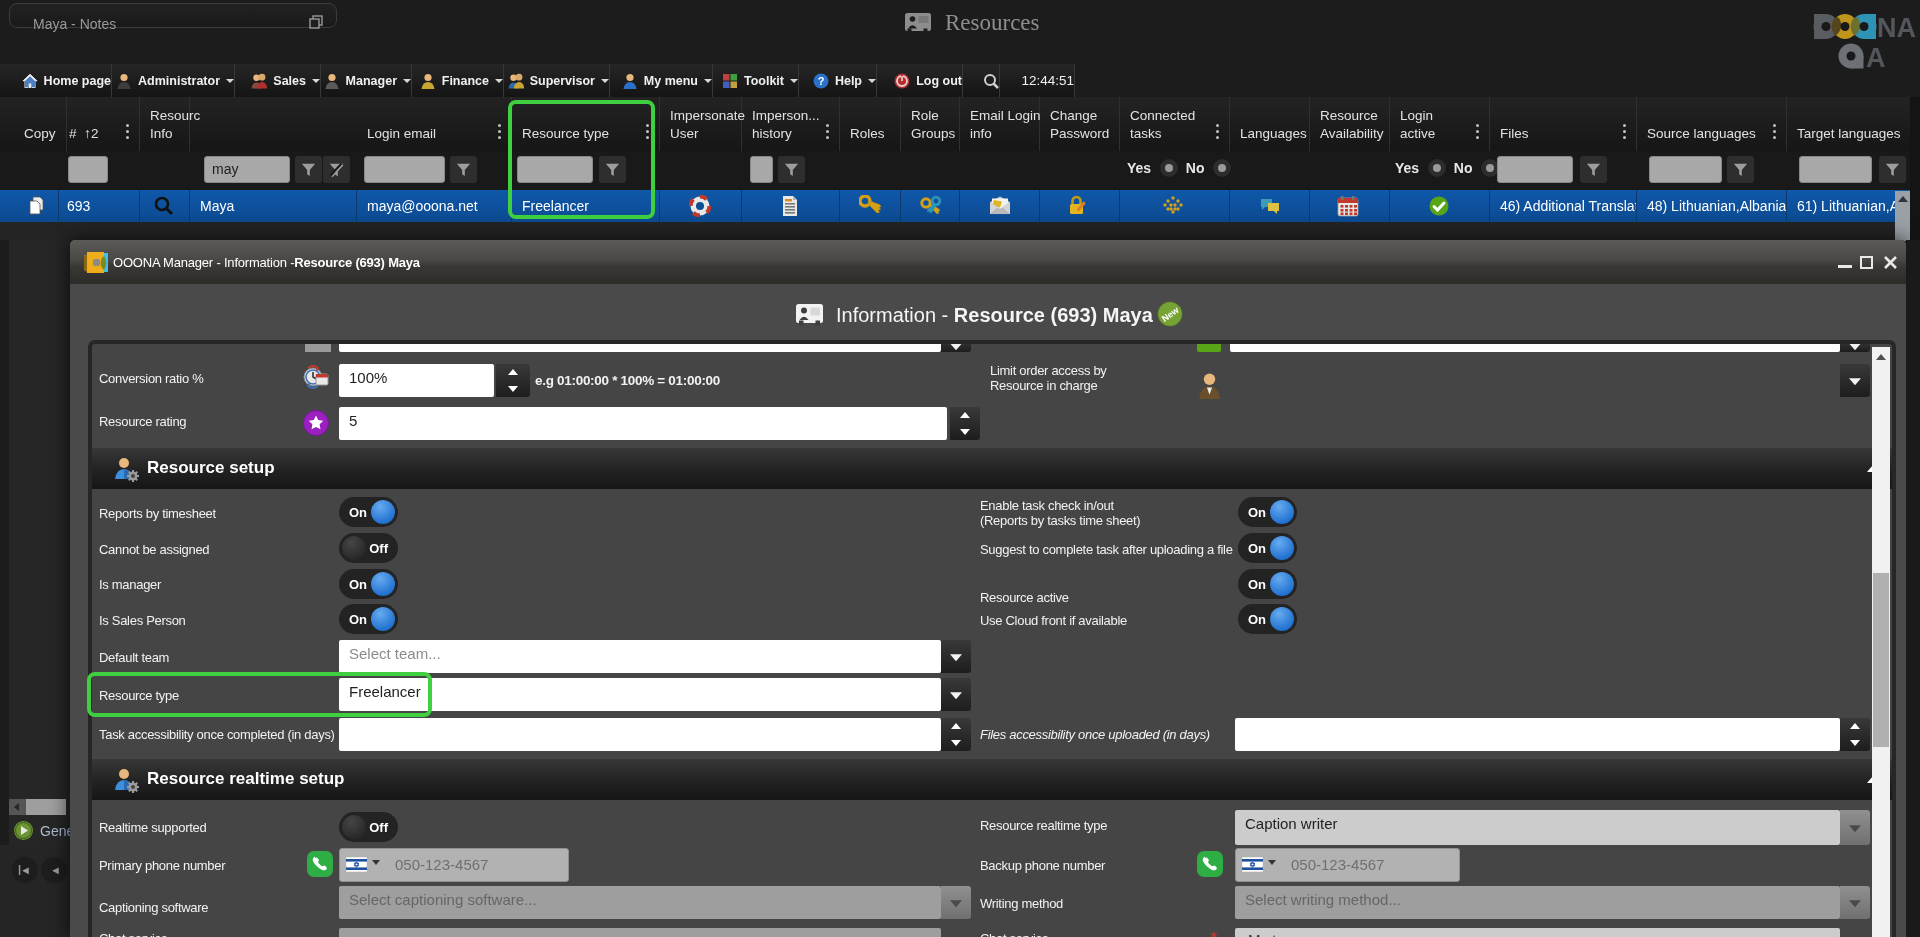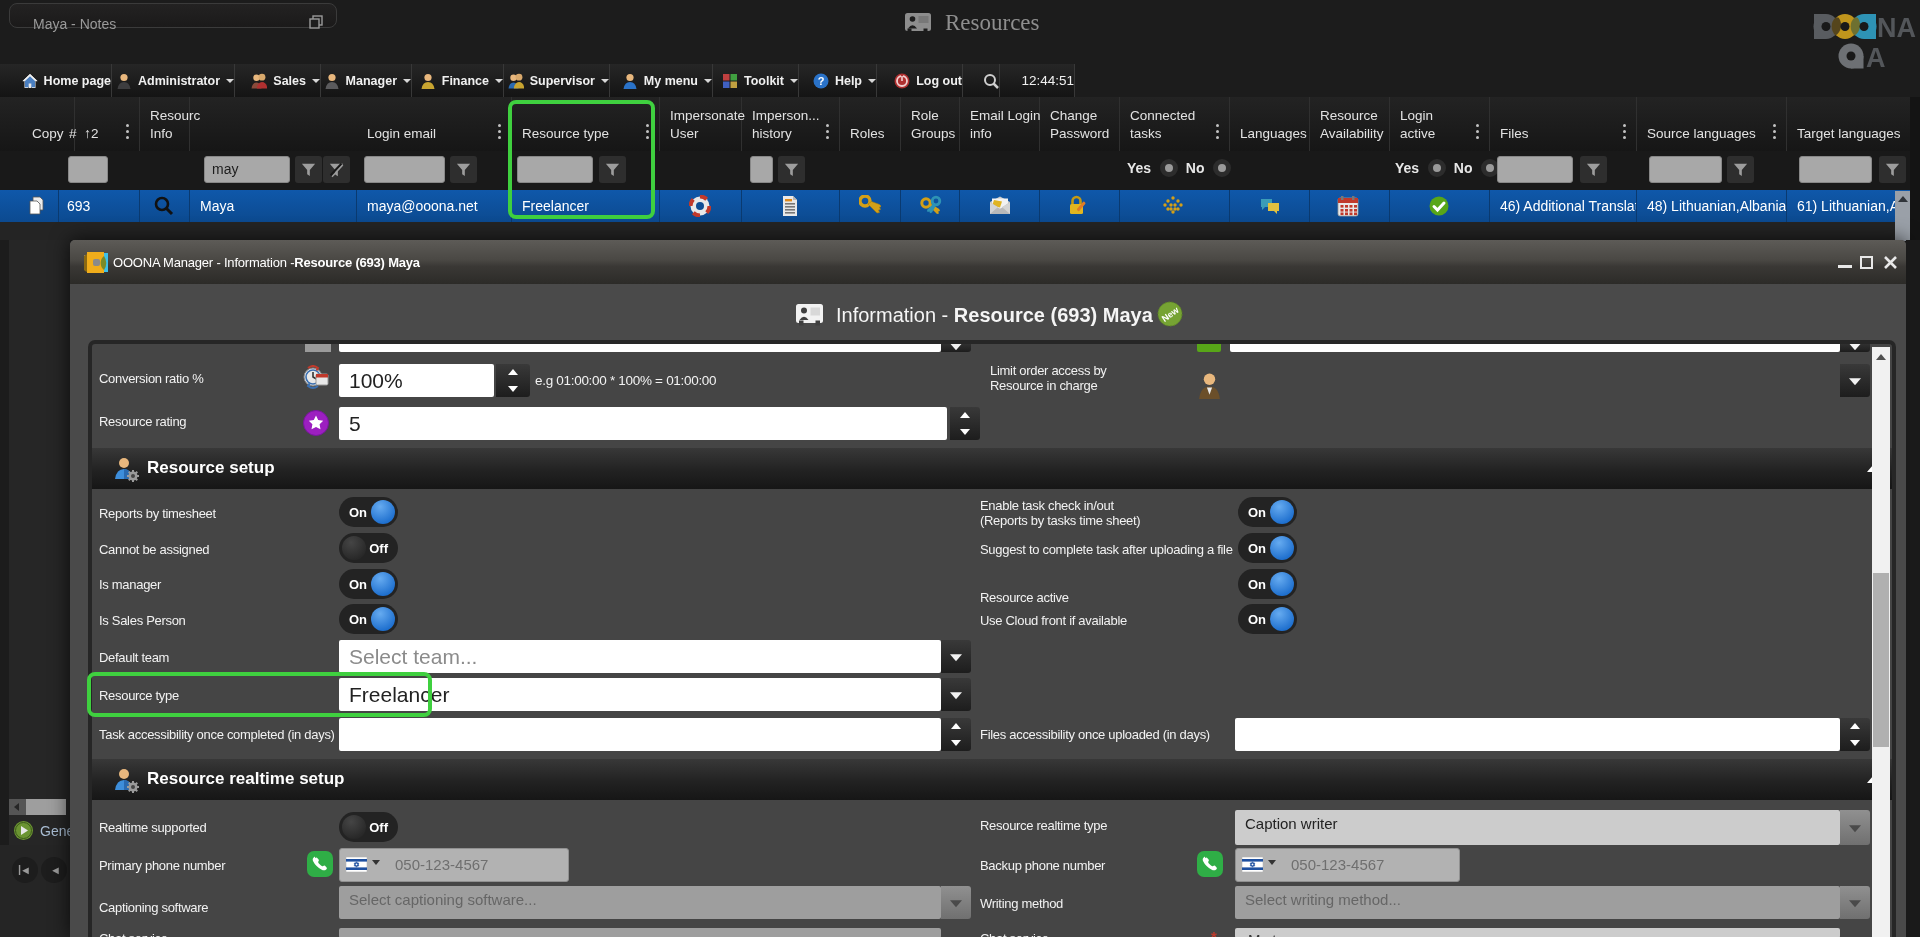--- a/index.html
+++ b/index.html
@@ -22,21 +22,21 @@
   font-size:14px; overflow:hidden; }
 .bc .t { position:absolute; left:10px; top:8px; white-space:nowrap; }
 .mi { height:33px; display:flex; align-items:center; justify-content:flex-end;
   border-right:1px solid #383838; color:#f0f0f0; font-size:12.5px; font-weight:bold; white-space:nowrap; }
 .mi svg { margin-right:6px; }
 .car { display:inline-block; margin-left:6px; width:0; height:0;
   border-left:4.5px solid transparent; border-right:4.5px solid transparent; border-top:4.5px solid #d8d8d8; }
 .greenbox { position:absolute; border:4px solid #3fd03f; border-radius:8px; }
 .lbl { position:absolute; color:#f2f2f2; font-size:13px; letter-spacing:-0.3px;
   line-height:15px; white-space:pre; }
-.win { position:absolute; background:#fff; border-radius:2px; font-size:21px;
+.win { position:absolute; background:#fff; border-radius:2px; font-size:15px;
   color:#222; padding:5px 10px; overflow:hidden; white-space:nowrap; }
 .ph { color:#8b8b8b; }
 .darkbtn { position:absolute; background:linear-gradient(#393939,#1d1d1d); border-radius:0 3px 3px 0; }
 .darkbtn:after { content:""; position:absolute; left:50%; top:50%; transform:translate(-50%,-38%);
   border-left:6px solid transparent; border-right:6px solid transparent; border-top:7px solid #f2f2f2; }
 .spin { position:absolute; width:30px; background:linear-gradient(#393939,#1d1d1d); border-radius:0 3px 3px 0; }
 .spin .u,.spin .d { position:absolute; left:50%; transform:translateX(-50%); width:0; height:0;
   border-left:5px solid transparent; border-right:5px solid transparent; }
 .spin .u { top:16%; border-bottom:6px solid #fff; }
 .spin .d { bottom:16%; border-top:6px solid #fff; }
@@ -151,21 +151,21 @@
         </svg>Log out</div>
       <div class="mi" style="width:37px">
         <svg width="16" height="16" viewBox="0 0 16 16" style="margin:0">
           <circle cx="7" cy="7" r="5" fill="none" stroke="#cfcfcf" stroke-width="2"></circle>
           <line x1="10.5" y1="10.5" x2="15" y2="15" stroke="#cfcfcf" stroke-width="2.5"></line>
         </svg>
       </div>
       <div class="mi" style="width:75px;font-weight:normal;font-size:13.5px">12:44:51</div>
     </div>
 <div class="abs" style="left:0;top:97px;width:1920px;height:54px;background:linear-gradient(#232323,#161616)">
-<div class="th" style="left:16px;width:59px">
+<div class="th" style="left:8px;width:59px">
         <div class="lab" style="left:16px">Copy</div>
       </div>
 <div class="th" style="left:59px;width:81px">
         <div class="lab" style="left:10px">#&nbsp;&nbsp;<span style="font-size:14px">↑</span>2</div>
         <div class="vdots" style="right:10px">
           <i></i>
           <i></i>
           <i></i>
         </div>
       </div>
@@ -515,21 +515,21 @@
           <rect x="13" y="9" width="12" height="11" rx="1.5" fill="#e8e8e8" stroke="#999"></rect>
           <rect x="13" y="9" width="12" height="3.5" fill="#c0392b"></rect>
           <path d="M5 3 q5 -4 10 0 l-1.5 2.5" fill="none" stroke="#c0392b" stroke-width="2"></path>
           <path d="M15 21 q-5 4 -10 0 l1.5 -2.5" fill="none" stroke="#3a6fb0" stroke-width="2"></path>
         </svg>
 <div class="win" style="left:247px;top:20px;width:155px;height:33px">100%</div>
 <div class="spin" style="left:404px;top:20px;width:34px;height:33px">
           <span class="u"></span>
           <span class="d"></span>
         </div>
-<div class="lbl" style="left:443px;top:29px;font-size:13.5px;font-weight:normal">e.g 01:00:00 * 100% = 01:00:00</div>
+<div class="lbl" style="left:443px;top:29px;font-size:13.5px;font-weight:bold">e.g 01:00:00 * 100% = 01:00:00</div>
 <div class="lbl" style="left:898px;top:19px;">Limit order access by
 Resource in charge</div>
 <svg class="abs" style="left:1105px;top:28px;" width="25" height="27" viewBox="0 0 24 26">
           <circle cx="12" cy="7" r="5.5" fill="#e8b77d"></circle>
           <path d="M2 26 q1.5 -12 10 -12 q8.5 0 10 12 z" fill="#6b4f2a"></path>
           <path d="M9.5 15 h5 l-2.5 7 z" fill="#e8e8e8"></path>
         </svg>
 <div class="darkbtn" style="left:1748px;top:20px;width:30px;height:33px"></div>
 <div class="lbl" style="left:7px;top:70px;">Resource rating</div>
 <svg class="abs" style="left:211px;top:66px;" width="26" height="26" viewBox="0 0 26 26">
@@ -604,21 +604,21 @@
 <div class="darkbtn" style="left:849px;top:296px;width:30px;height:33px"></div>
 <div class="lbl" style="left:7px;top:344px;">Resource type</div>
 <div class="win" style="left:247px;top:334px;width:602px;height:33px">Freelancer</div>
 <div class="darkbtn" style="left:849px;top:334px;width:30px;height:33px"></div>
 <div class="lbl" style="left:7px;top:383px;">Task accessibility once completed (in days)</div>
 <div class="win" style="left:247px;top:374px;width:602px;height:33px"></div>
 <div class="spin" style="left:849px;top:374px;width:30px;height:33px">
           <span class="u"></span>
           <span class="d"></span>
         </div>
-<div class="lbl" style="left:888px;top:383px;">Files accessibility once uploaded (in days)</div>
+<div class="lbl" style="left:888px;top:383px;font-style:italic;">Files accessibility once uploaded (in days)</div>
 <div class="win" style="left:1143px;top:374px;width:605px;height:33px"></div>
 <div class="spin" style="left:1748px;top:374px;width:30px;height:33px">
           <span class="u"></span>
           <span class="d"></span>
         </div>
 <div class="secbar" style="top:415px">
           <svg class="abs" style="left:20px;top:7px" width="28" height="28" viewBox="0 0 28 28">
             <circle cx="12" cy="8" r="5" fill="#e8b77d"></circle>
             <path d="M3 24 q1.5 -10 9 -10 q7.5 0 9 10 z" fill="#3d8edb"></path>
             <path d="M12 14 q4 0 6 4 l3 6 h-9 z" fill="#2a6ab0"></path>

